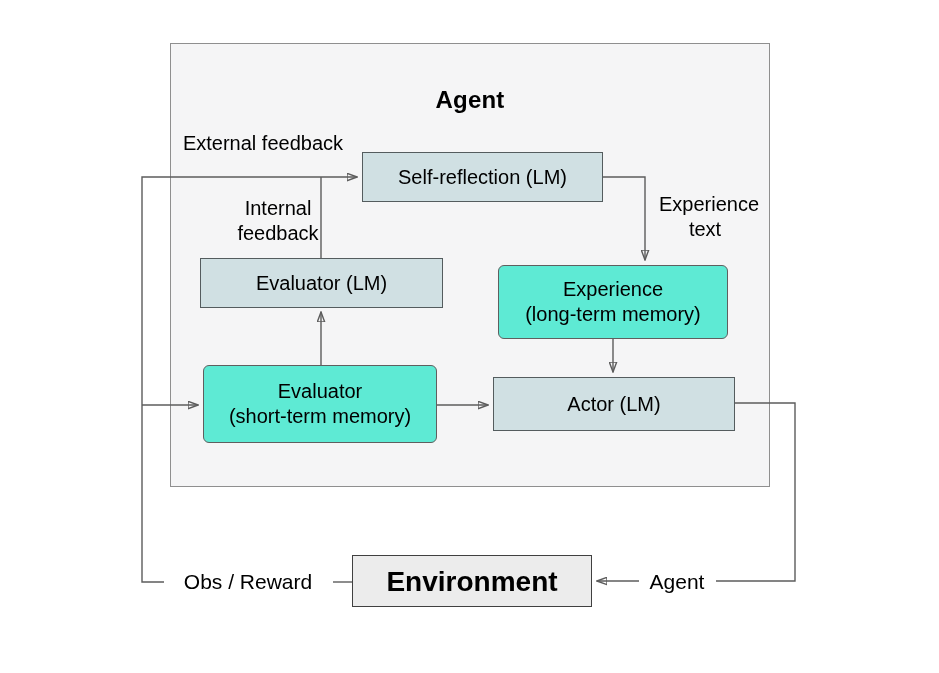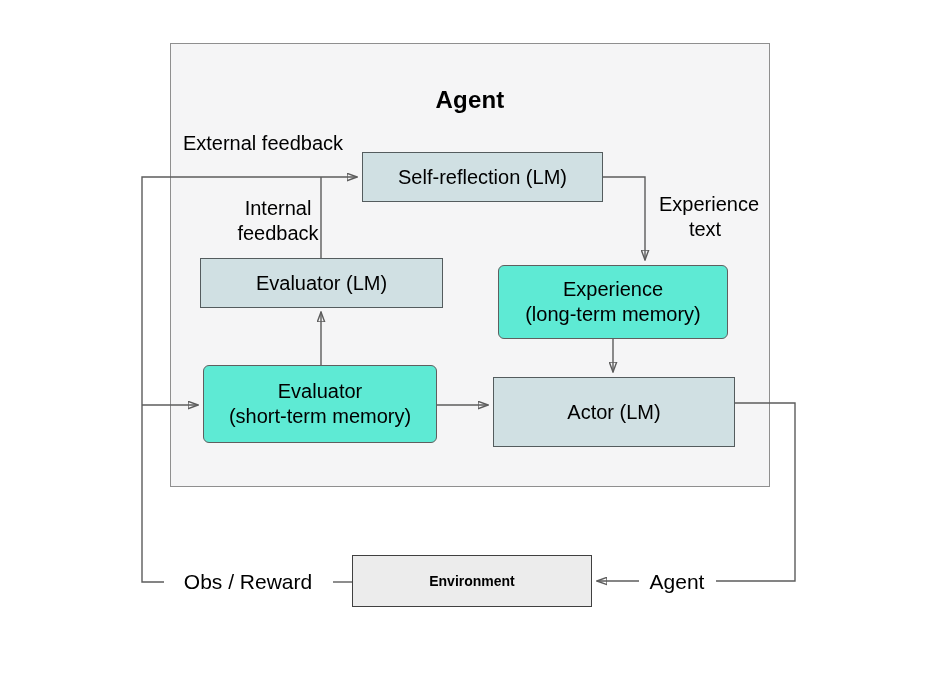--- a/index.html
+++ b/index.html
@@ -66,26 +66,26 @@
   }
   .node.mem {
     background: #5eead4;
     border: 1.2px solid #5f5f5f;
     border-radius: 6px;
   }
   .node.env {
     background: #ececec;
     border: 1.5px solid #404040;
     font-weight: bold;
-    font-size: 14px;
+    font-size: 28px;
   }
 
   #self-reflection { left: 362px; top: 152px; width: 241px; height: 50px; }
   #evaluator       { left: 200px; top: 258px; width: 243px; height: 50px; }
-  #actor           { left: 493px; top: 377px; width: 242px; height: 70px; }
+  #actor           { left: 493px; top: 377px; width: 242px; height: 54px; }
   #experience      { left: 498px; top: 265px; width: 230px; height: 74px; }
   #trajectory      { left: 203px; top: 365px; width: 234px; height: 78px; }
   #environment     { left: 352px; top: 555px; width: 240px; height: 52px; }
 
   
   .edge-label {
     text-align: center;
     font-size: 20px;
     line-height: 25px;
     white-space: pre-line;

